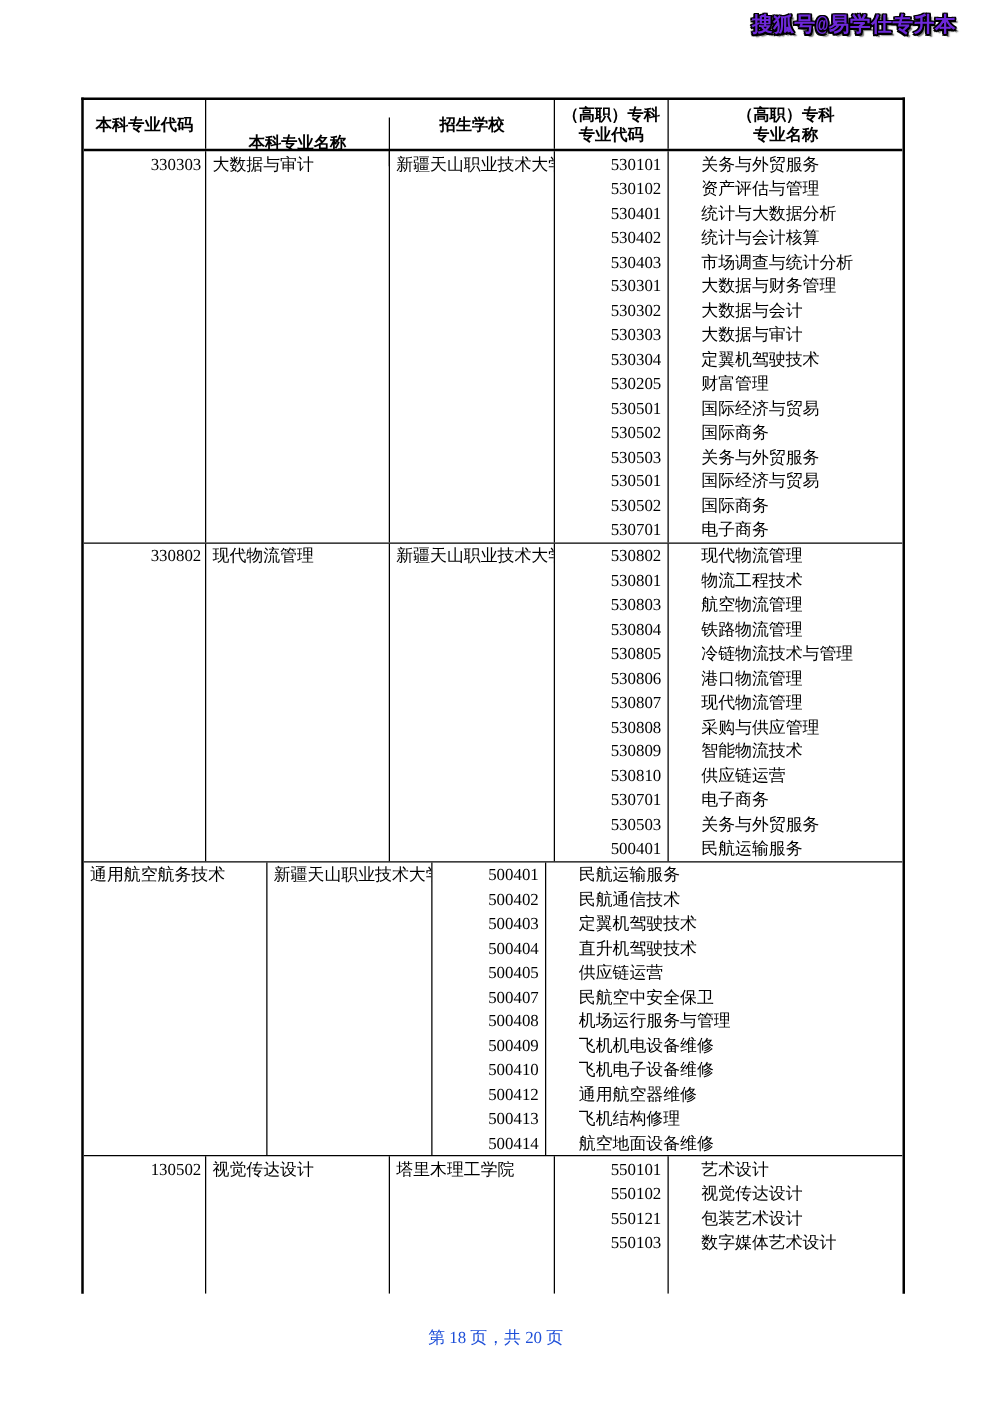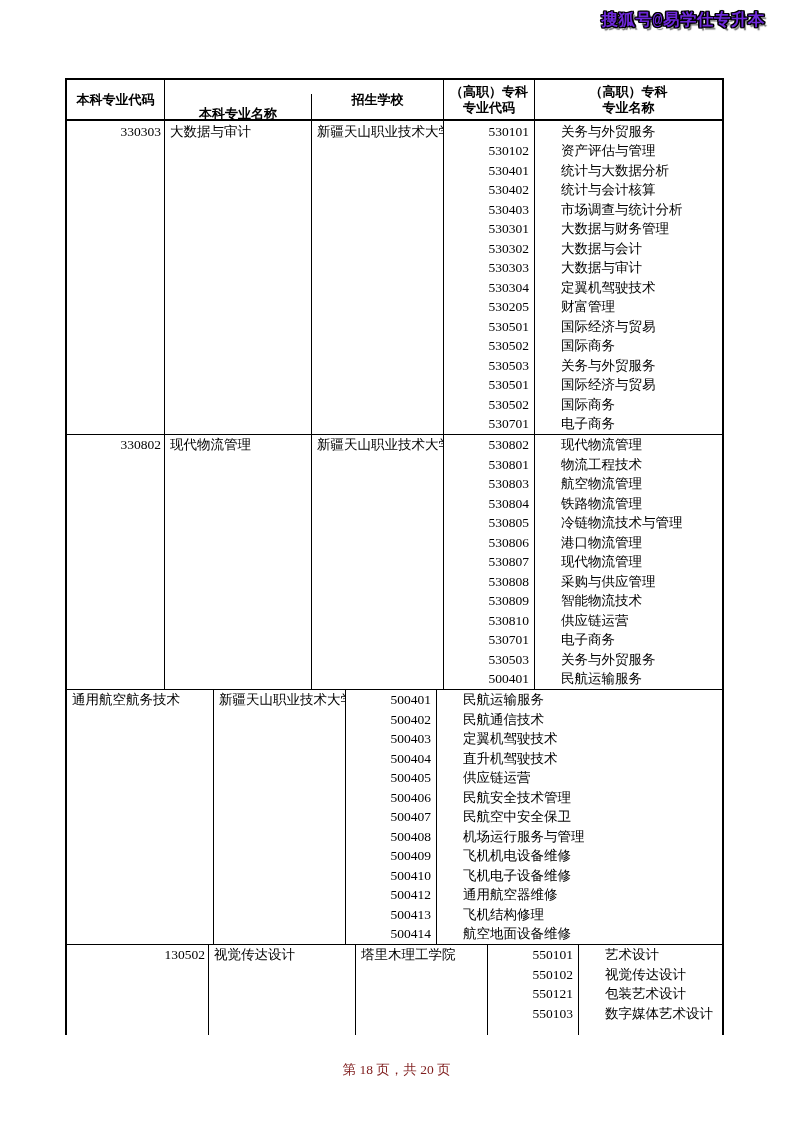--- a/index.html
+++ b/index.html
@@ -42,36 +42,36 @@
   .c2 { width:147px;margin-top:14px; }
   .c3 { width:132px; }
   .c4 { width:91px; }
   .c5 { flex:1; border-right:none; }
   .tbody { display:flex; flex-direction:column; flex:1; min-height:0; }
   .group {
     display:flex; flex:none; align-items:stretch;
     border-bottom:1.5px solid #000;
     font-size:13.5px; line-height:19.5px;
   }
-  .group:last-child { border-bottom:none; flex:1;padding-left:44px; }
+  .group:last-child { border-bottom:none; flex:1; }
   .gc { box-sizing:border-box; border-right:1px solid #000; padding-top:0.5px; }
   .gc1 { width:98px; text-align:right; padding-right:3px; }
   .gc2 { width:147px; padding-left:5px; white-space:nowrap; overflow:hidden; }
   .gc3 { width:132px; padding-left:5px; white-space:nowrap; overflow:hidden; }
   .sub { flex:1; display:flex; flex-direction:column; position:relative; padding-top:0.5px; }
   .sub::after {
     content:""; position:absolute; left:90px; top:0; bottom:0;
     width:1px; background:#000;
   }
   .subrow { display:flex; flex:none; height:19.5px;gap:20px; }
   .subcode { width:90px; box-sizing:border-box; text-align:right; padding-right:5px; }
   .subname { flex:1; padding-left:7px; white-space:nowrap; overflow:hidden; }
   .footer {
     position:absolute; top:1061px; left:0; width:100%;
-    text-align:center; font-size:13.5px; color:#7f1d1d;
+    text-align:center; font-size:13.5px; color:#1d4ed8;
   }
 </style>
 </head>
 <body>
 
 <div class="page">
 
   <div class="watermark">搜狐号@易学仕专升本</div>
 
   <div class="table-wrap">
@@ -266,24 +266,20 @@
   <div class="subrow">
     <div class="subcode">500404</div>
     <div class="subname">直升机驾驶技术</div>
   </div>
 
   <div class="subrow">
     <div class="subcode">500405</div>
     <div class="subname">供应链运营</div>
   </div>
 
-  <div class="subrow">
-    <div class="subcode">500406</div>
-    <div class="subname">民航安全技术管理</div>
-  </div>
 
   <div class="subrow">
     <div class="subcode">500407</div>
     <div class="subname">民航空中安全保卫</div>
   </div>
 
   <div class="subrow">
     <div class="subcode">500408</div>
     <div class="subname">机场运行服务与管理</div>
   </div>

